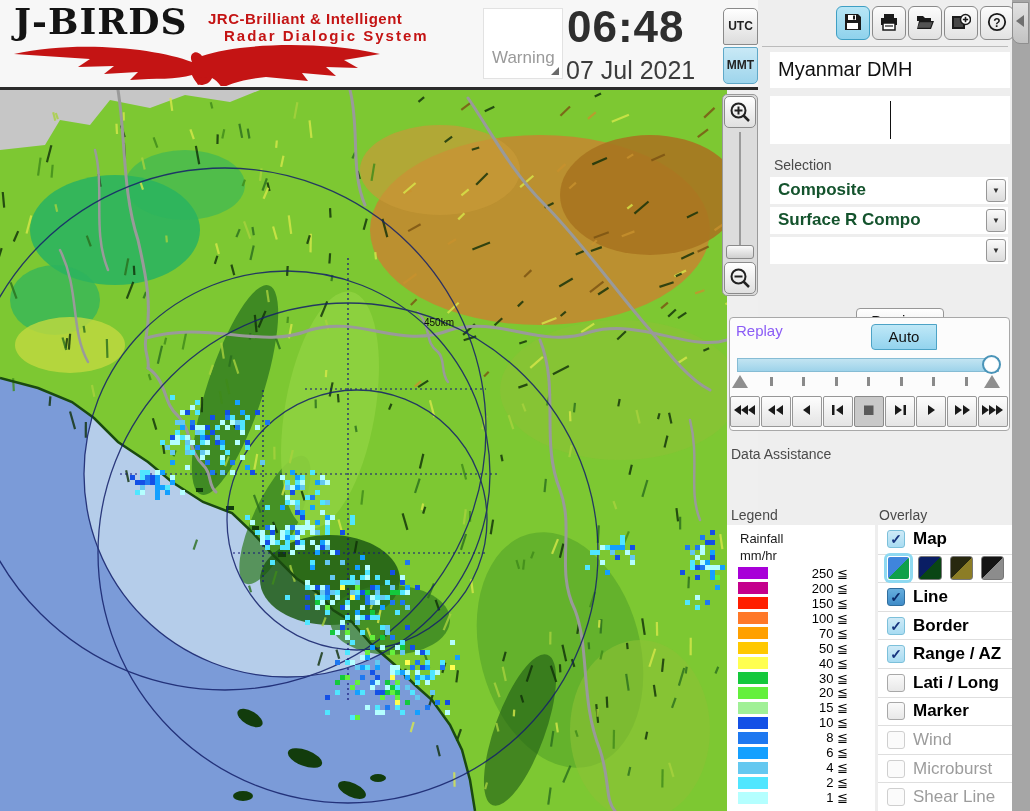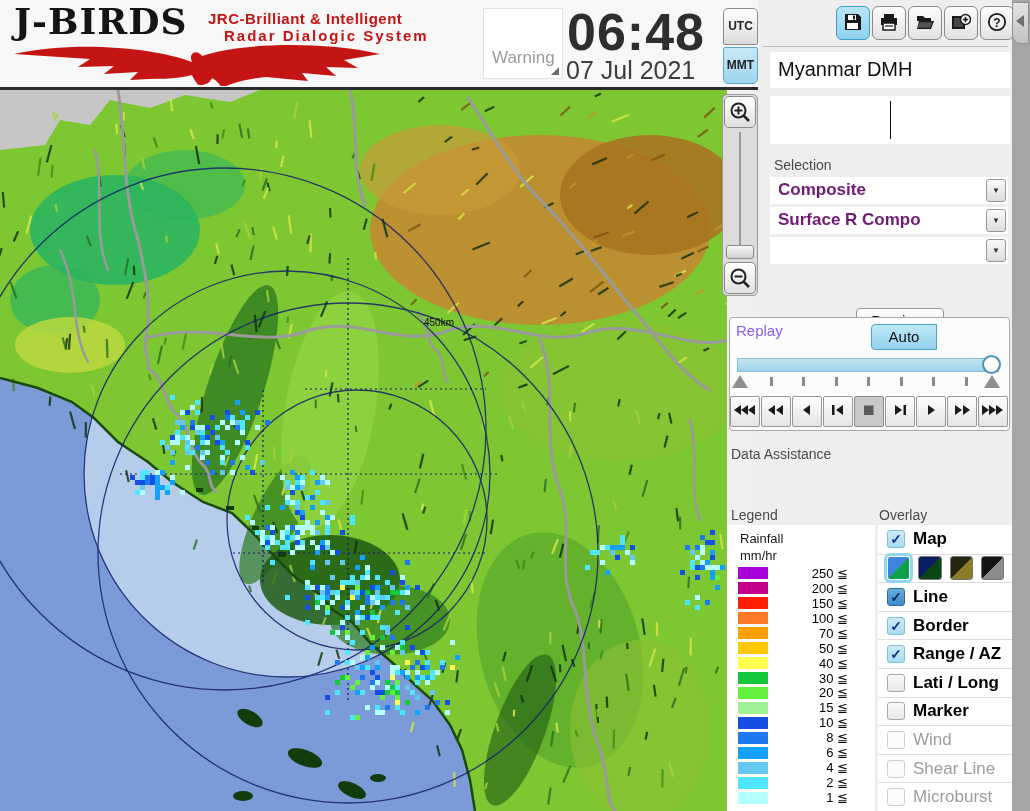--- a/index.html
+++ b/index.html
@@ -10,39 +10,39 @@
   
   #header { left:0; top:0; width:758px; height:90px; background:#f7f7f7; }
   #header-line { left:0; top:87px; width:758px; height:3px; background:#2b2b2b; }
   #logo-title { left:14px; top:0px; font-family:"DejaVu Serif","Liberation Serif",serif; font-weight:bold; font-size:36px; color:#141414; letter-spacing:1px; }
   .tagline { left:208px; color:#c41414; font-weight:bold; font-size:15px; letter-spacing:.5px; }
   #tag1 { top:10px; }
   #tag2 { top:27px; left:224px; letter-spacing:2px; }
   #eagle { left:6px; top:40px; }
   #warning-btn { left:483px; top:8px; width:80px; height:71px; background:#fff; border:1px solid #e2e2e2; color:#9a9a9a; font-size:17px; text-align:left; padding:28px 0 0 8px; position:relative; }
   .corner::after { content:""; position:absolute; right:3px; bottom:3px; width:0; height:0; border-left:8px solid transparent; border-bottom:8px solid #6a6a6a; }
-  #clock-time { left:567px; top:2px; font-size:52px; font-weight:bold; color:#2e2e2e; letter-spacing:1px; }
+  #clock-time { left:567px; top:2px; font-size:44px; font-weight:bold; color:#2e2e2e; letter-spacing:1px; }
   #clock-date { left:566px; top:56px; font-size:25px; color:#3c3c3c; }
   .tz-btn { left:723px; width:35px; height:37px; font-size:12px; font-weight:bold; color:#222; border:1px solid #8a8a8a; text-align:center; line-height:35px; }
   #tz-utc { top:8px; background:linear-gradient(#ffffff,#dcdcdc); border-radius:5px 5px 2px 2px; }
   #tz-mmt { top:47px; background:linear-gradient(#c9e9f6,#9ed5ec); border:1px solid #5fa8c8; border-radius:2px 2px 5px 5px; }
 
   
   #right-panel { left:758px; top:0; width:254px; height:811px; background:#eeeeee; }
   #toolbar { left:836px; top:6px; display:flex; gap:2px; }
   .tb-btn { width:34px; height:34px; border:1px solid #8a8a8a; border-radius:6px; background:linear-gradient(#fcfcfc,#e2e2e2); display:flex; align-items:center; justify-content:center; }
   .tb-btn.sel { background:linear-gradient(#b8e6f6,#8fd2ec); border-color:#3f9fc4; }
   #toolbar-line { left:762px; top:46px; width:246px; height:1px; background:#bbb; }
   #site-name { left:770px; top:52px; width:240px; height:36px; background:#fff; font-size:20px; color:#101010; padding:6px 0 0 8px; }
   #info-box { left:770px; top:96px; width:240px; height:48px; background:#fff; }
   #info-cursor { left:890px; top:101px; width:1px; height:38px; background:#111; }
   .panel-label { font-size:14px; color:#4a4a4a; }
   #selection-label { left:774px; top:157px; }
   .dd-row { left:770px; width:238px; height:27px; background:#fff; display:flex; }
-  .dd-value { flex:1; font-size:17px; font-weight:bold; color:#701a75; padding:3px 0 0 8px; overflow:hidden; white-space:nowrap; }
+  .dd-value { flex:1; font-size:17px; font-weight:bold; color:#14532d; padding:3px 0 0 8px; overflow:hidden; white-space:nowrap; }
   .dd-arrow { width:20px; height:23px; margin:2px 2px 0 0; border:1px solid #979797; border-radius:3px; background:linear-gradient(#fafafa,#dcdcdc); font-size:8px; color:#333; text-align:center; line-height:22px; }
   .btn { border:1px solid #979797; border-radius:4px; background:linear-gradient(#ffffff,#e9e9e9); font-size:15px; color:#151515; text-align:center; position:relative; }
   #previous-btn { left:772px; top:271px; width:88px; height:26px; line-height:24px; }
 
   
   #replay-box { left:729px; top:317px; width:281px; height:114px; background:#fcfcfc; border:1px solid #a8a8a8; border-radius:4px; }
   #replay-label { left:736px; top:322px; font-size:15px; color:#8b5cf6; }
   #auto-btn { left:871px; top:324px; width:66px; height:26px; line-height:24px; background:linear-gradient(#bfe8f7,#93d3ee); border:1px solid #4da3c6; border-radius:4px 0 0 4px; font-size:15px; color:#111; text-align:center; }
   #replay-track { left:737px; top:358px; width:262px; height:14px; background:linear-gradient(#c2e4f2,#9ed3ea); border:1px solid #86bcd4; }
   #replay-handle { left:982px; top:355px; width:19px; height:19px; border-radius:50%; background:radial-gradient(#ffffff 55%,#dcecf4); border:2px solid #4a94b8; }
@@ -1310,25 +1310,25 @@
       <div class="ov-row">
         <div class="cb"></div>
         <div class="ov-label">Marker</div>
       </div>
       <div class="ov-row disabled">
         <div class="cb"></div>
         <div class="ov-label">Wind</div>
       </div>
       <div class="ov-row disabled">
         <div class="cb"></div>
-        <div class="ov-label">Shear Line</div>
+        <div class="ov-label">Microburst</div>
       </div>
       <div class="ov-row disabled">
         <div class="cb"></div>
-        <div class="ov-label">Microburst</div>
+        <div class="ov-label">Shear Line</div>
       </div>
     </div>
 </div>
 
 <div id="collapse-strip" class="abs"></div>
 <div id="collapse-tab" class="abs"></div>
 <div id="collapse-arrow" class="abs"></div>
 
 <div class="abs tick" style="left: 770px;"></div><div class="abs tick" style="left: 802px;"></div><div class="abs tick" style="left: 835px;"></div><div class="abs tick" style="left: 867px;"></div><div class="abs tick" style="left: 900px;"></div><div class="abs tick" style="left: 932px;"></div><div class="abs tick" style="left: 965px;"></div>
 

